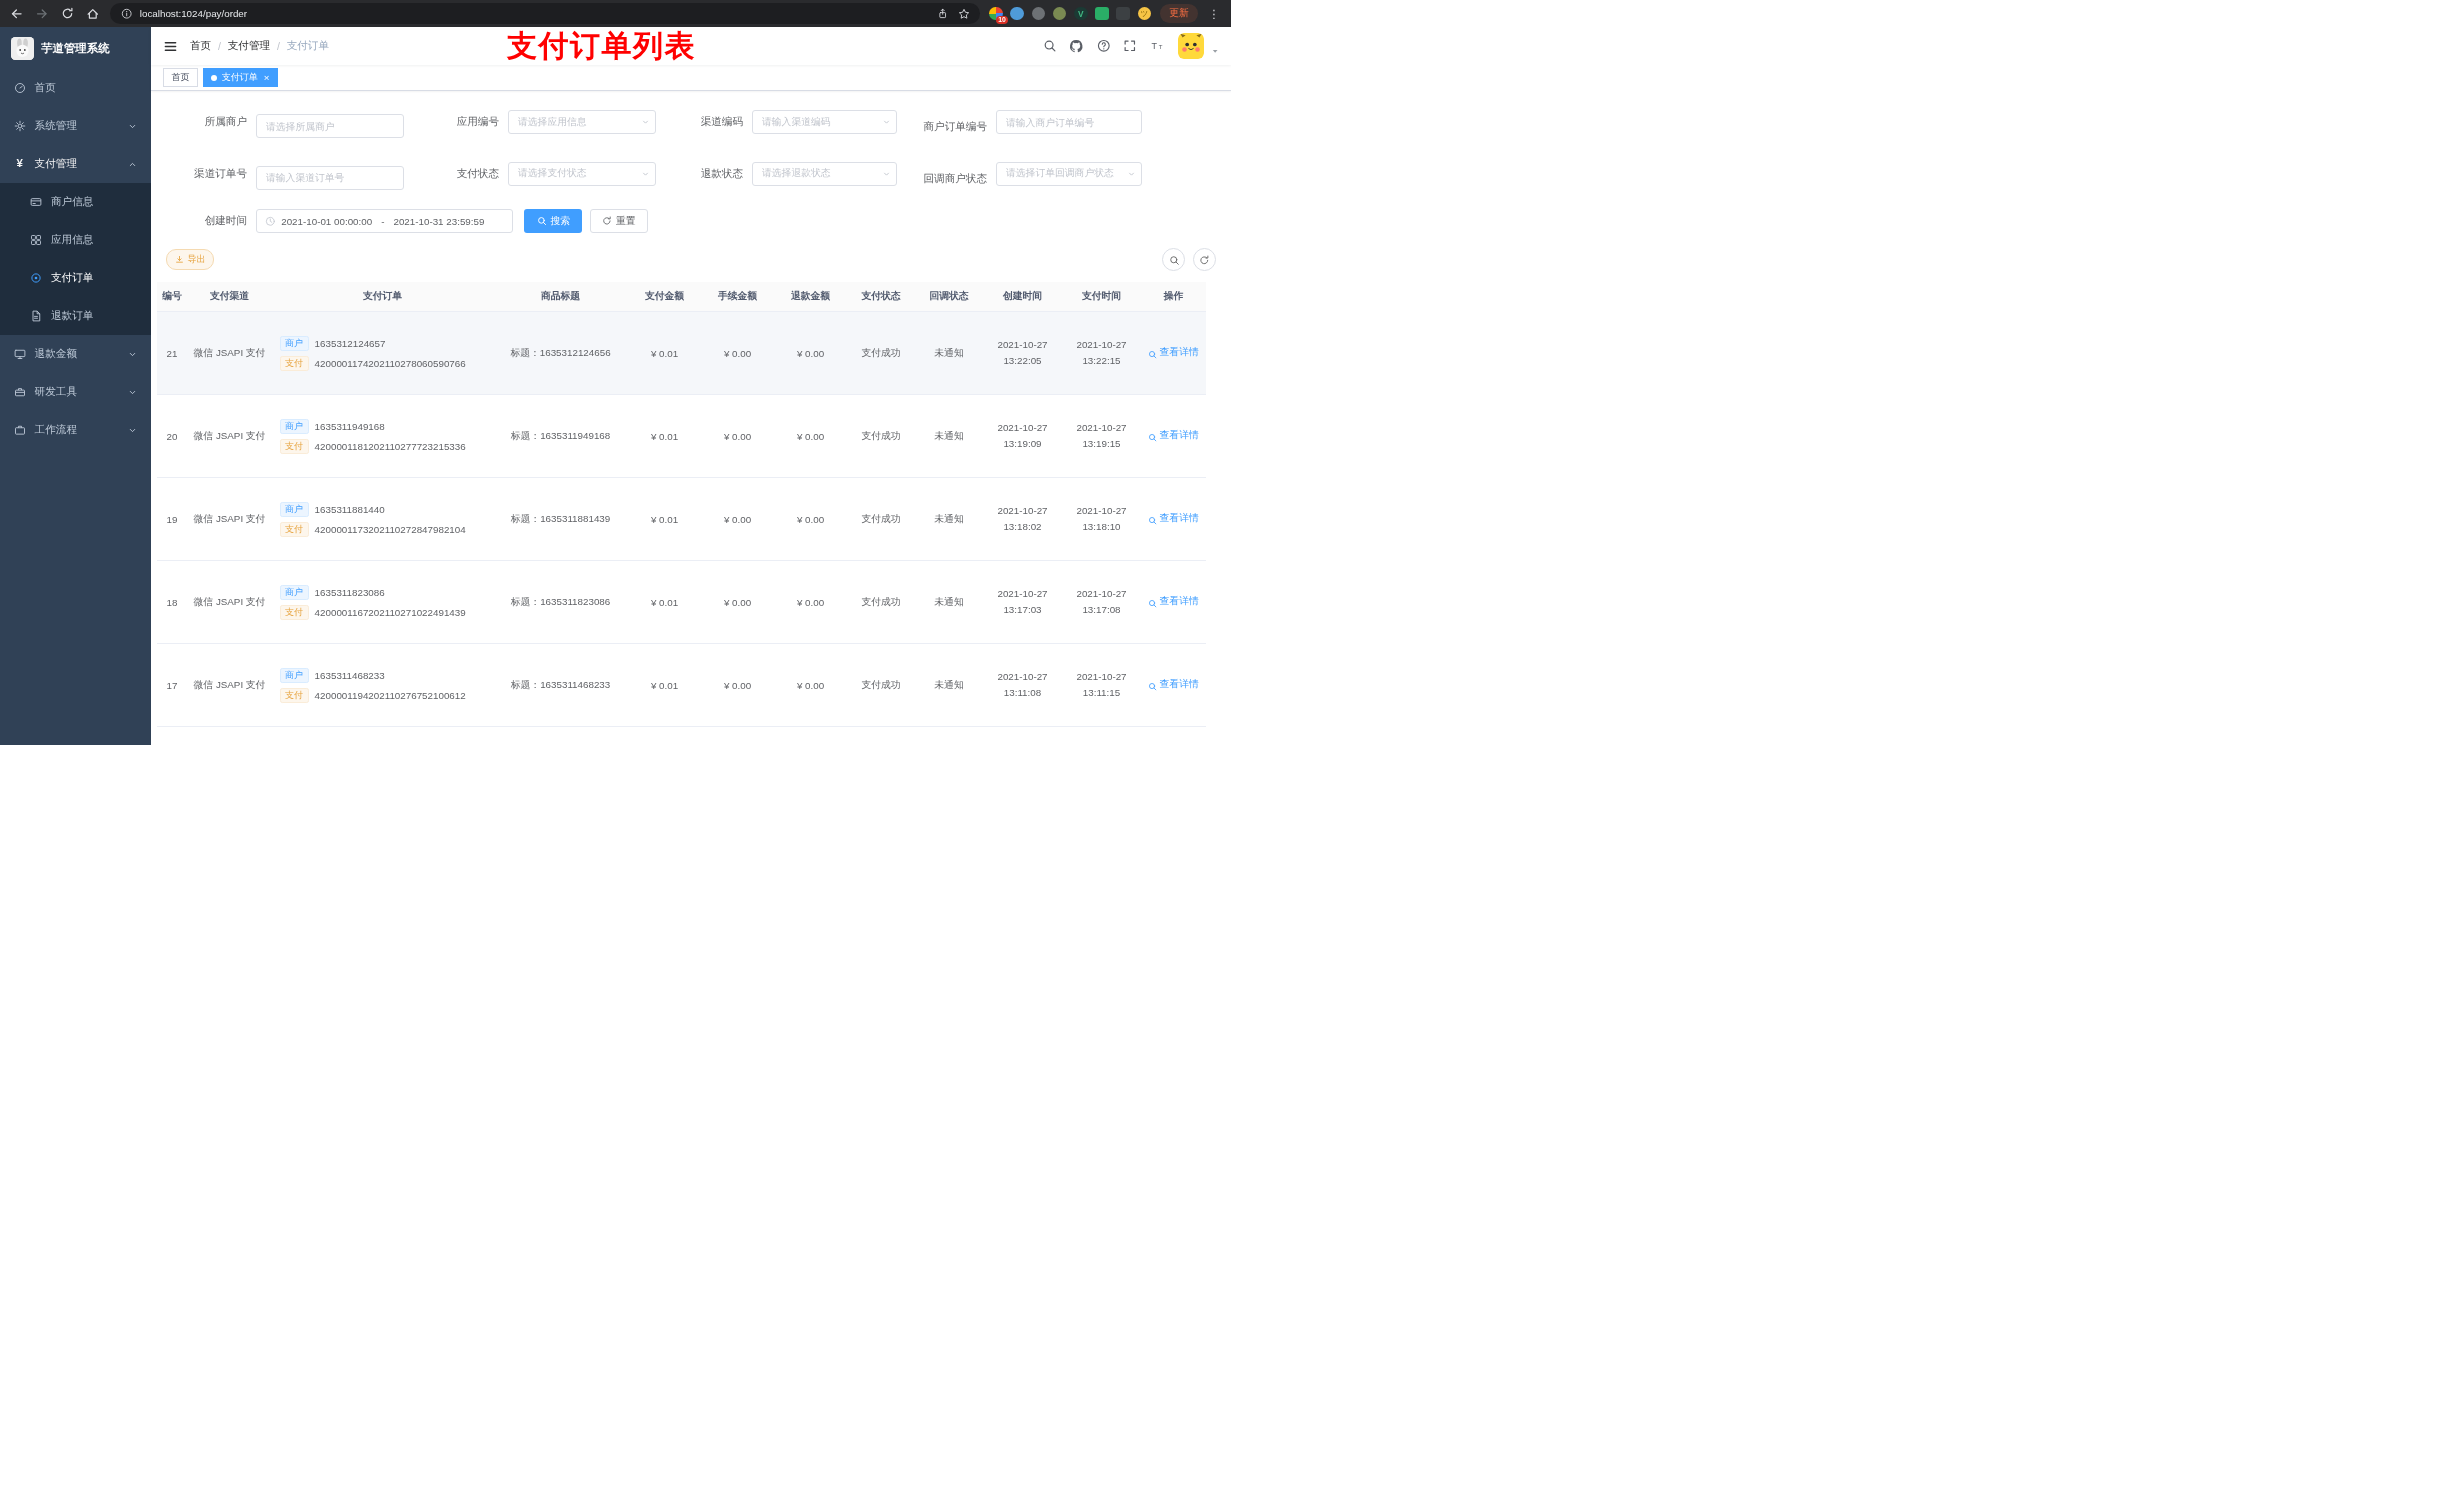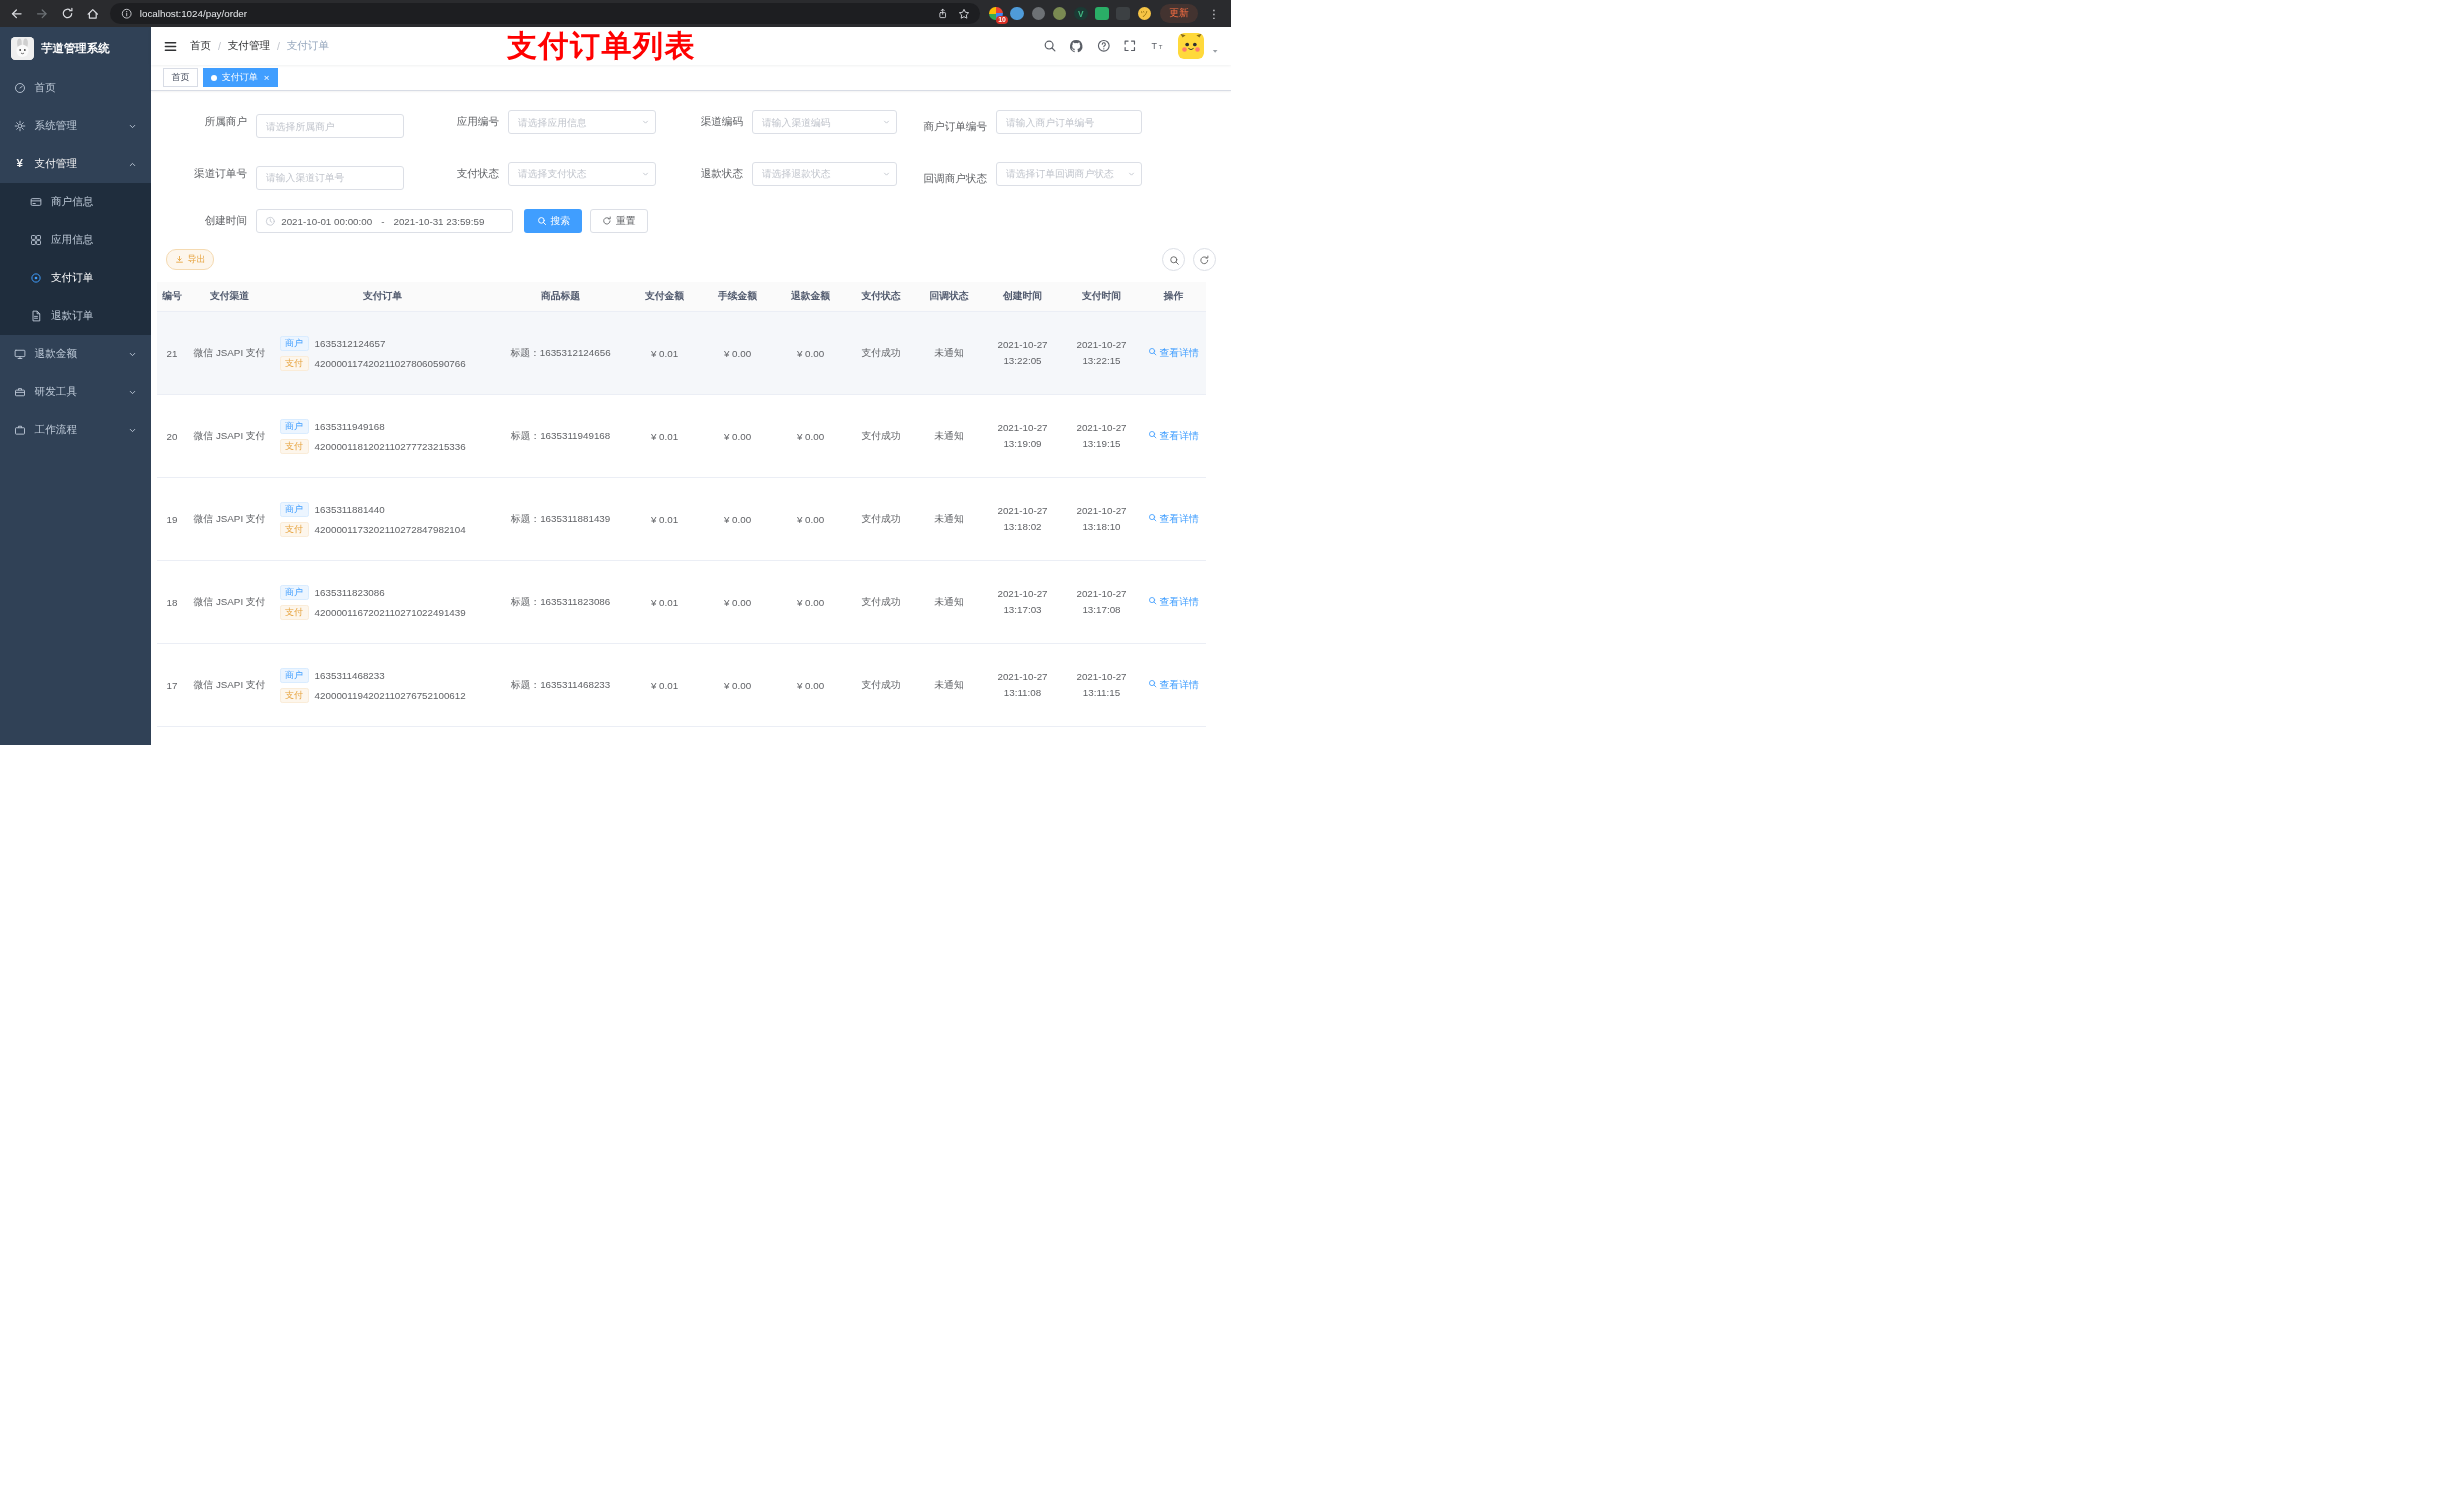--- a/index.html
+++ b/index.html
@@ -63,21 +63,21 @@
   
   .content{flex:1;padding:15px 15px 0;overflow:hidden;}
   .form-row{display:flex;align-items:center;margin-bottom:19.7px;}
   .fi{display:flex;align-items:center;}
   .fi-label{font-size:10.6px;color:#606266;text-align:right;padding-right:9px;white-space:nowrap;}
   .lw-a{width:90px;}.lw-b{width:104px;}.lw-c{width:96px;}.lw-d{width:99px;margin-top:10px;}
   .cw-a{width:148px;margin-top:8px;}.cw-b{width:148px;}.cw-c{width:145px;}.cw-d{width:146px;}
   .ctrl{position:relative;}
   .input{width:100%;height:24px;border:0.8px solid #dcdfe6;border-radius:3px;padding:0 9px;font-size:9.8px;color:#606266;background:#fff;outline:none;font-family:inherit;}
   .input::placeholder{color:#c0c4cc;}
-  .has-arrow .input{padding-right:13px;}
+  .has-arrow .input{padding-right:13px;font-family:Liberation Mono, monospace;}
   .sel-arrow{position:absolute;right:6px;top:50%;transform:translateY(-50%);color:#c0c4cc;display:flex;pointer-events:none;}
   .date-range{width:257px;height:24px;border:0.8px solid #dcdfe6;border-radius:3px;display:flex;align-items:center;padding:0 7.6px;gap:6px;font-size:9.8px;color:#606266;background:#fff;cursor:pointer;}
   .date-range .dsep{padding:0 3px;}
   .date-range .clk{color:#c0c4cc;display:flex;}
   .btn{height:24px;padding:0 11.4px;border-radius:3px;font-size:9.8px;display:inline-flex;align-items:center;gap:3.8px;cursor:pointer;border:0.8px solid transparent;font-family:inherit;}
   .btn-primary{background:#409eff;color:#fff;margin-left:11.4px;}
   .btn-default{background:#fff;border-color:#dcdfe6;color:#606266;margin-left:7.6px;}
   .toolbar{display:flex;align-items:center;margin-bottom:10.6px;}
   .btn-export{height:21px;padding:0 7.6px;font-size:9px;background:#fdf6ec;border:0.8px solid #f5dab1;color:#e6a23c;border-radius:10px;display:inline-flex;align-items:center;gap:3.8px;cursor:pointer;font-family:inherit;}
   .mini{margin-left:auto;display:flex;gap:7.6px;}
@@ -88,21 +88,21 @@
   table{width:1048px;border-collapse:collapse;table-layout:fixed;font-size:9.8px;color:#606266;}
   thead th{background:#fafafa;color:#515a6e;font-weight:700;height:30px;padding:0 4.5px;border-bottom:0.8px solid #ebeef5;text-align:center;white-space:nowrap;overflow:hidden;}
   tbody td{height:83px;padding:0 4.5px;border-bottom:0.8px solid #ebeef5;text-align:center;vertical-align:middle;overflow:hidden;}
   tbody.rows tr:first-of-type{background:#f5f7fa;}
   .order-cell{text-align:left;padding-left:7.6px;}
   .order-line{display:flex;align-items:center;gap:6px;margin:5.3px 0;white-space:nowrap;}
   .tag-pill{height:15px;padding:0 4.5px;border-radius:2.3px;font-size:9px;display:inline-flex;align-items:center;flex-shrink:0;}
   .tag-blue{background:#ecf5ff;color:#409eff;border:0.8px solid #d9ecff;}
   .tag-warn{background:#fdf6ec;color:#e6a23c;border:0.8px solid #faecd8;}
   .time-cell div{line-height:16px;}
-  .link{color:#409eff;display:inline-flex;align-items:flex-start;gap:2.3px;cursor:pointer;white-space:nowrap;}
+  .link{color:#409eff;display:inline-flex;align-items:flex-end;gap:2.3px;cursor:pointer;white-space:nowrap;}
   tr.partial td{vertical-align:top;padding-top:13.6px;border-bottom:none;}
 </style>
 </head>
 <body>
 
 <div class="screen">
 
   <div class="chrome">
     <div class="nav-g">
       <span class="cicon">

